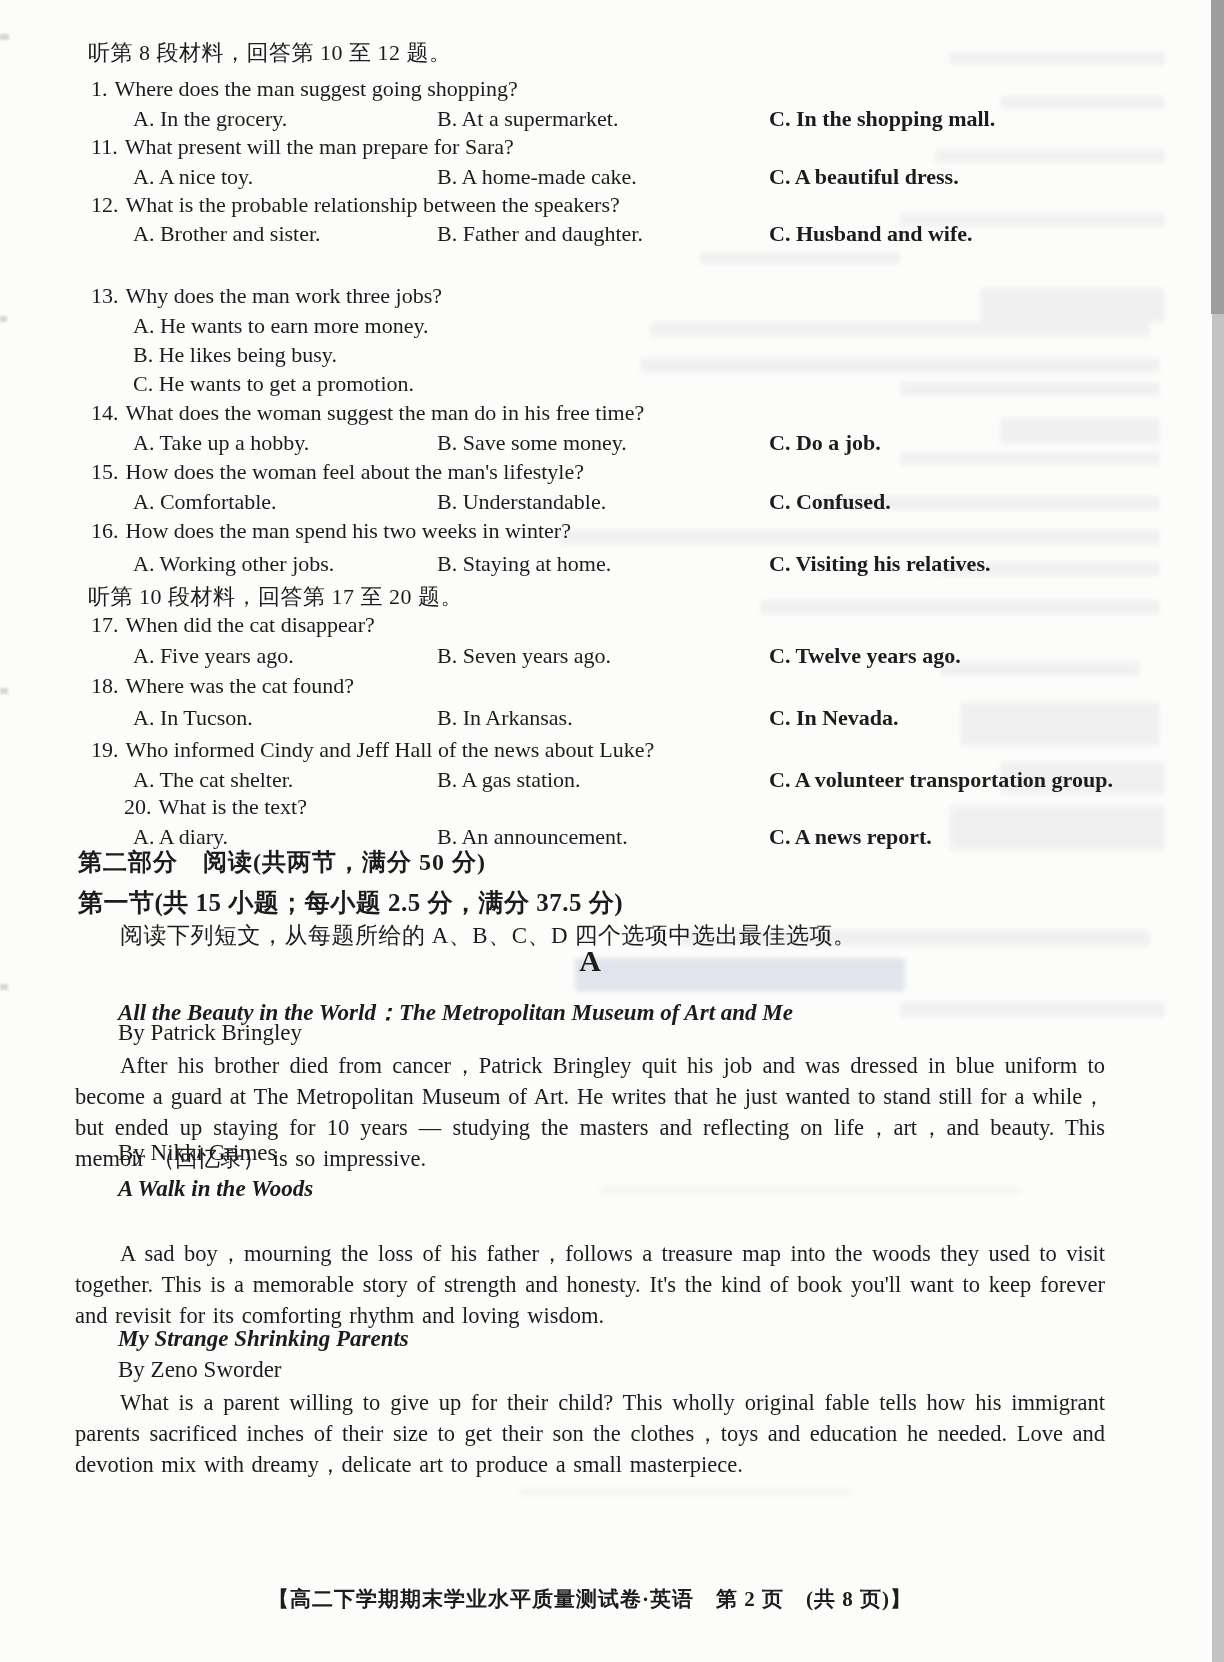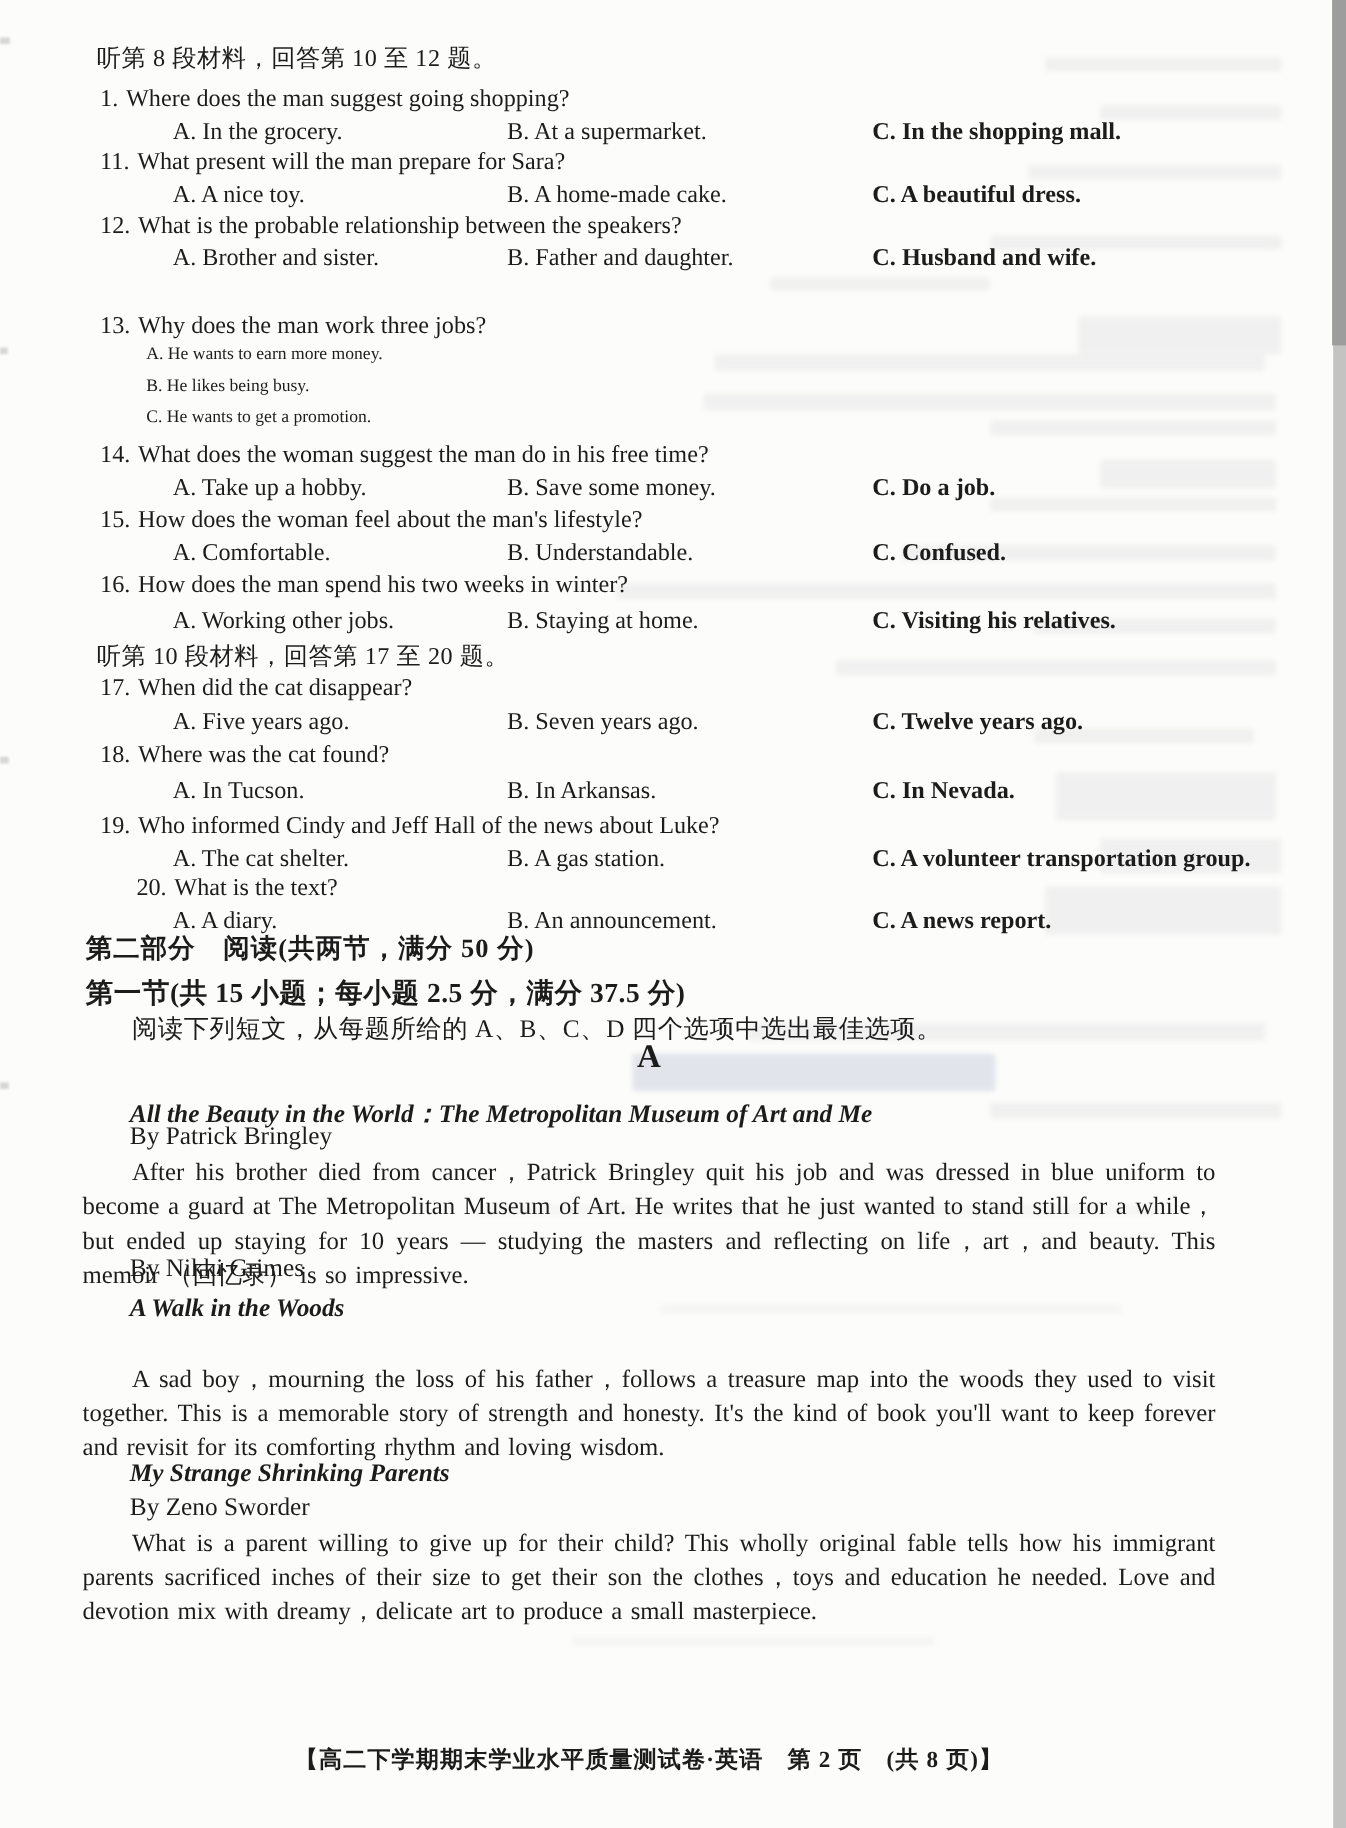--- a/index.html
+++ b/index.html
@@ -10,23 +10,23 @@
     background:#fcfcfa;
     overflow:hidden;
     font-family:"Liberation Serif","DejaVu Serif",serif;
     color:#1c1c1c;
   }
   .abs{position:absolute;left:0;width:1224px;}
   .cn-header{left:88px;width:900px;font-size:22px;letter-spacing:.5px;}
   .q{left:91px;width:1020px;font-size:22px;white-space:nowrap;}
   .qnum{margin-right:7px;}
   .optrow{height:30px;font-size:22px;}
-  .opt{position:absolute;top:0;white-space:nowrap;margin-left:24px;}
+  .opt{position:absolute;top:0;white-space:nowrap;}
   .oa{left:133px;} .ob{left:437px;} .oc{left:769px;font-weight:bold;}
-  .opt-stack{left:133px;width:900px;font-size:16px;white-space:nowrap;}
+  .opt-stack{left:133px;width:900px;font-size:22px;white-space:nowrap;}
   .part-heading{left:78px;width:1000px;font-size:24px;font-weight:700;letter-spacing:1px;}
   .sec-heading{left:78px;width:1000px;font-size:25px;font-weight:700;letter-spacing:.5px;}
   .instruction{left:120px;width:1000px;font-size:23px;letter-spacing:.5px;}
   .passage-label{left:75px;width:1030px;text-align:center;font-size:30px;font-weight:700;}
   .book-title{left:118px;width:990px;font-size:23px;font-weight:700;font-style:italic;white-space:nowrap;}
   .book-author{left:118px;width:990px;font-size:23px;}
   .para{
     left:75px;width:1030px;
     font-size:22.5px;line-height:31px;
     text-align:justify;text-indent:45px;

